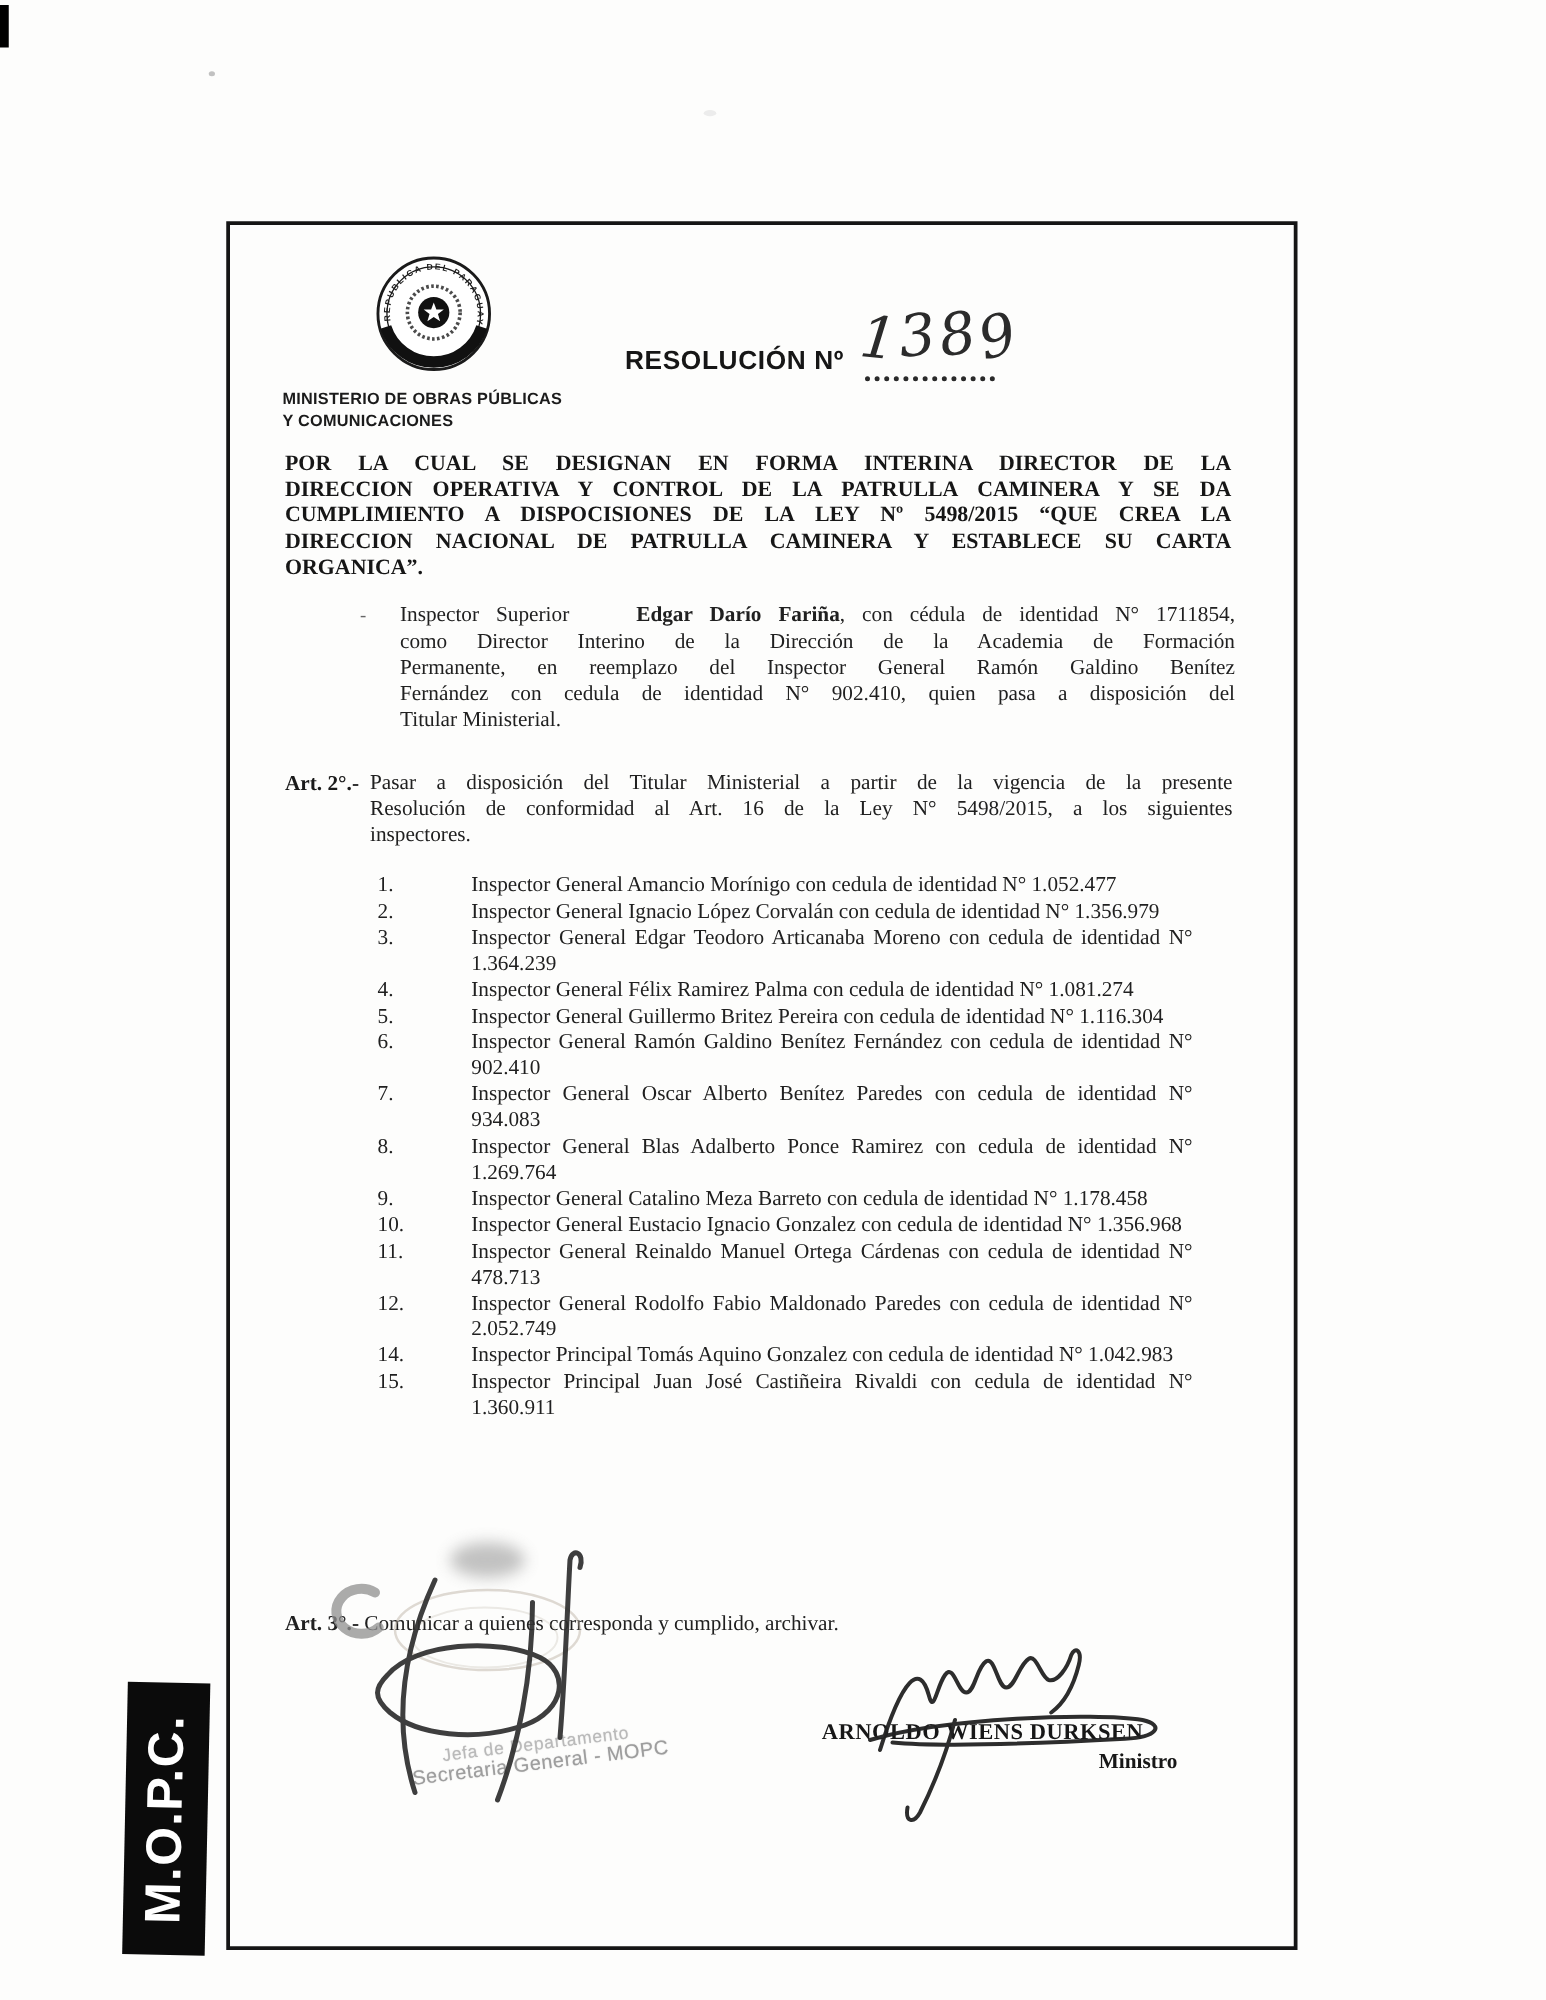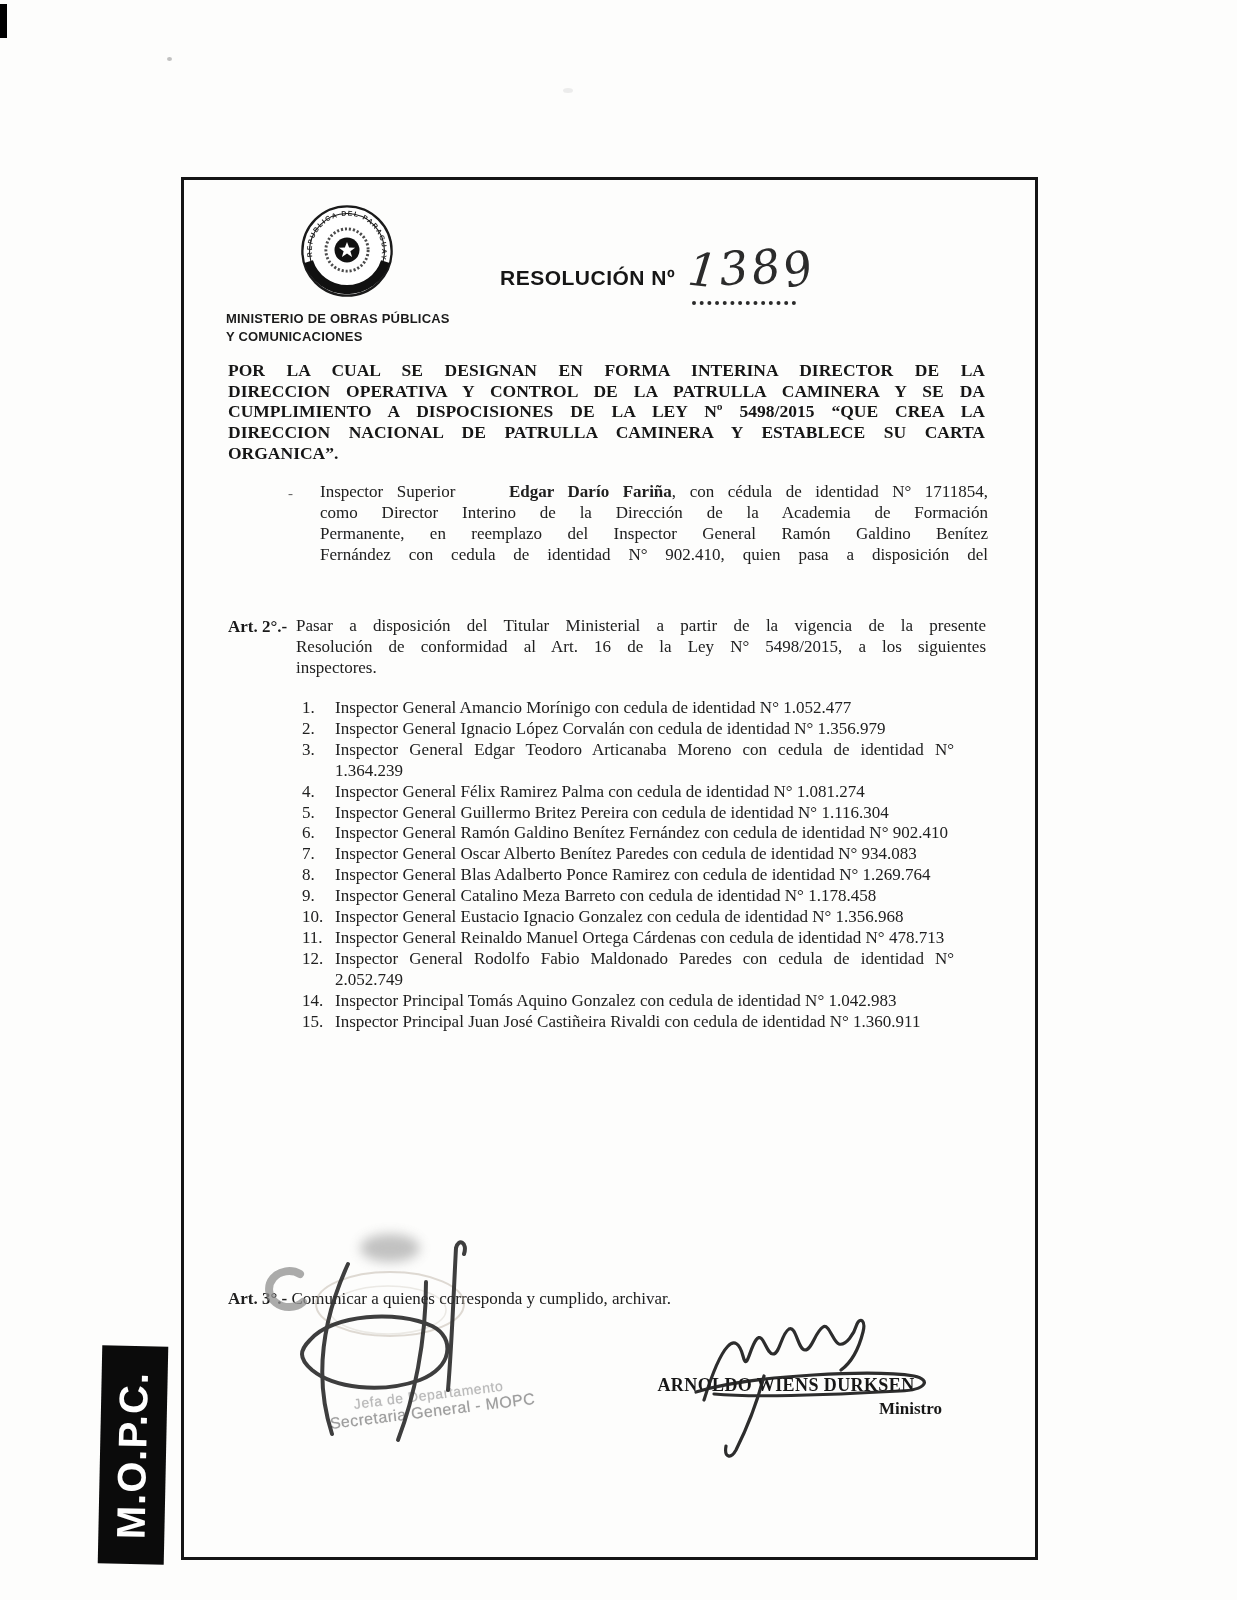--- a/index.html
+++ b/index.html
@@ -11,21 +11,21 @@
   }
   .abs{position:absolute;}
 
   
   .page-frame{left:181px;top:177px;width:851px;height:1377px;border:3px solid #151515;background:transparent;}
 
   
   .ministry{left:226px;top:310px;width:244px;text-align:left;
     font-family:"Liberation Sans",sans-serif;font-weight:bold;font-size:13px;line-height:1.35;
     color:#1b1b1b;letter-spacing:.2px;}
-  .res-label{left:500px;top:266px;font-family:"Liberation Sans",sans-serif;font-weight:bold;
+  .res-label{left:500px;top:277px;font-family:"Liberation Sans",sans-serif;font-weight:bold;
     font-size:21px;color:#161616;letter-spacing:.5px;}
   .res-number{left:688px;top:240px;font-family:"DejaVu Serif",serif;font-style:italic;
     font-size:46px;color:#2b2b2b;letter-spacing:2px;transform:rotate(-4deg);}
   .res-number span{display:inline-block;}
   .res-number .d1{transform:rotate(10deg);}
   .res-number .d2{transform:rotate(-2deg);}
   .res-number .d3{transform:rotate(-5deg) translateY(1px);}
   .res-number .d4{transform:rotate(-10deg) translateY(5px);}
   .res-dots{left:692px;top:301px;width:104px;height:0;border-bottom:4px dotted #2a2a2a;}
 
@@ -38,21 +38,21 @@
   .art1-bullet{left:288px;top:485px;color:#666;font-size:15px;}
   .art1{left:320px;top:482px;width:668px;font-size:17px;line-height:20.9px;}
   .art1 b{font-weight:bold;margin-left:40px;}
 
   .art2-label{left:228px;top:617px;font-weight:bold;font-size:17px;color:#1a1a1a;}
   .art2{left:296px;top:616px;width:690px;font-size:17px;line-height:20.9px;}
 
   .insp-list{left:302px;top:698px;width:652px;font-size:17px;line-height:20.9px;}
   .insp-row{display:flex;}
   .insp-row .num{flex:0 0 33px;}
-  .insp-row .txt{flex:1;text-align:justify;}
+  .insp-row .txt{flex:1;text-align:justify;margin-left:42px;}
 
   .art3{left:228px;top:1289px;width:720px;font-size:17px;}
   .art3 .lbl{font-weight:bold;}
 
   
   .sig-svg{left:686px;top:1312px;width:280px;height:150px;overflow:visible;}
   .sig-name{left:630px;top:1375px;width:312px;text-align:center;font-weight:bold;font-size:18px;
     letter-spacing:.4px;color:#171717;}
   .sig-role{left:630px;top:1399px;width:312px;text-align:right;font-weight:bold;font-size:17px;color:#171717;}
 
@@ -120,20 +120,21 @@
     <div class="jline last">ORGANICA”.</div>
   </div>
 
 <div class="abs art1-bullet">-</div>
 <div class="abs art1">
   <div class="jline"><span>Inspector Superior </span><b>Edgar Darío Fariña</b><span>, con cédula de identidad N° 1711854,</span></div>
   <div id="art1-lines">
       <div class="jline">como Director Interino de la Dirección de la Academia de Formación</div>
       <div class="jline">Permanente, en reemplazo del Inspector General Ramón Galdino Benítez</div>
       <div class="jline">Fernández con cedula de identidad N° 902.410, quien pasa a disposición del</div>
+      <div class="jline last">Titular Ministerial.</div>
     </div>
 </div>
 
 <div class="abs art2-label">Art. 2°.-</div>
 <div class="abs art2" id="art2-lines">
     <div class="jline">Pasar a disposición del Titular Ministerial a partir de la vigencia de la presente</div>
     <div class="jline">Resolución de conformidad al Art. 16 de la Ley N° 5498/2015, a los siguientes</div>
     <div class="jline last">inspectores.</div>
   </div>
 

